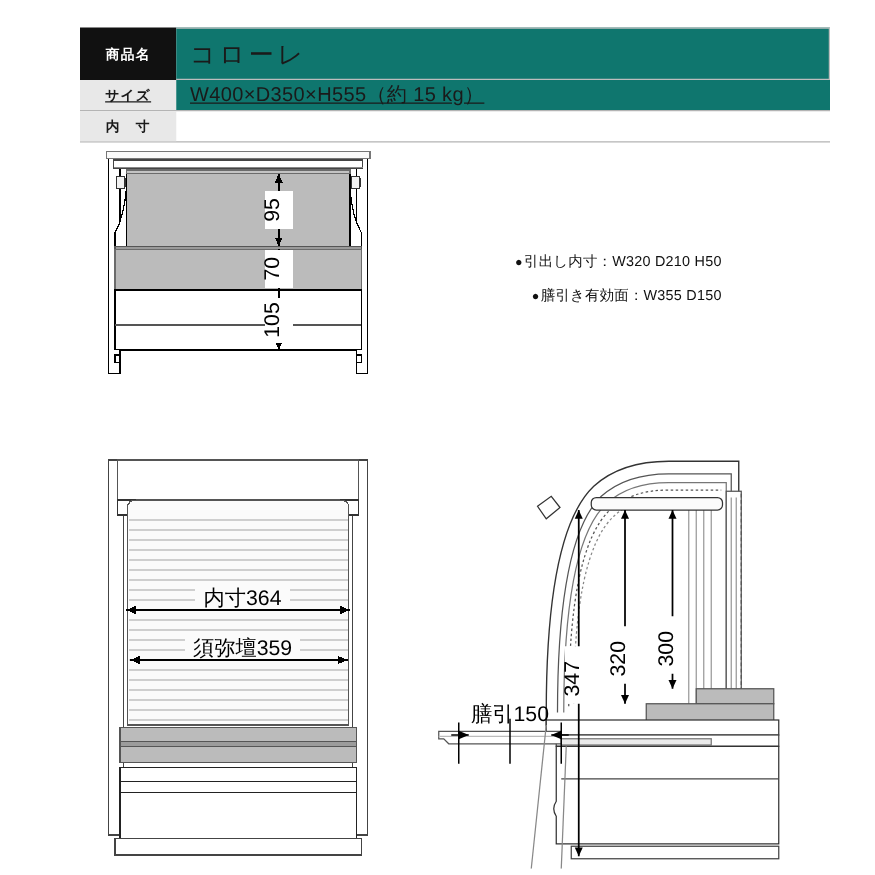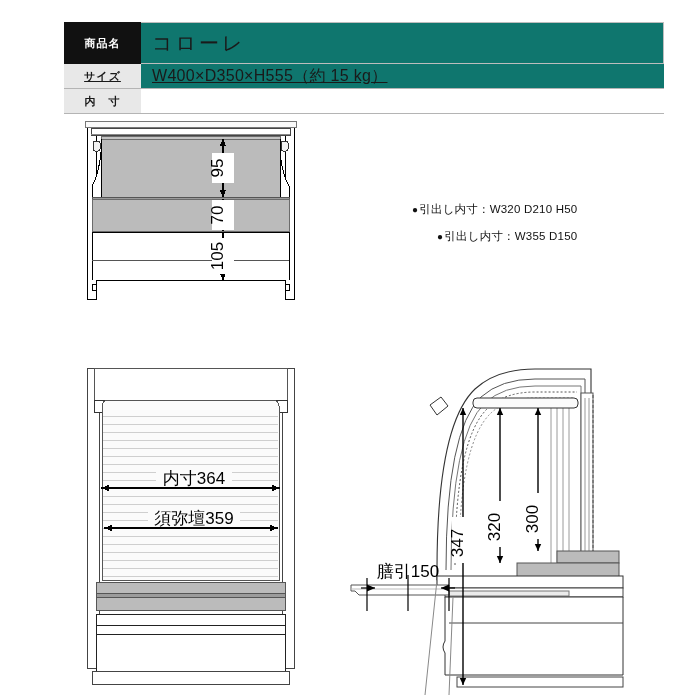--- a/index.html
+++ b/index.html
@@ -92,21 +92,21 @@
       <div class="spec-label">内　寸</div>
     </div>
     <div class="hr-line short"></div>
   </div>
 
   <div class="bullets">
     <div class="bullet">
       <span class="dot">●</span><span>引出し内寸：W320 D210 H50</span>
     </div>
     <div class="bullet">
-      <span class="dot">●</span><span>引出し内寸：W355 D150</span>
+      <span class="dot">●</span><span>膳引き有効面：W355 D150</span>
     </div>
   </div>
 
   <svg class="draw" id="dw-top" width="260" height="200" viewBox="0 0 260 200">
     <g fill="none" stroke="#000" stroke-width="1" shape-rendering="crispEdges">
 
       <rect x="17" y="9" width="9" height="178" fill="#fff" stroke="#000"></rect>
       <rect x="215" y="9" width="9" height="178" fill="#fff" stroke="#000"></rect>
 
       <rect x="15" y="9" width="211" height="6" fill="#fafafa" stroke="#777"></rect>

